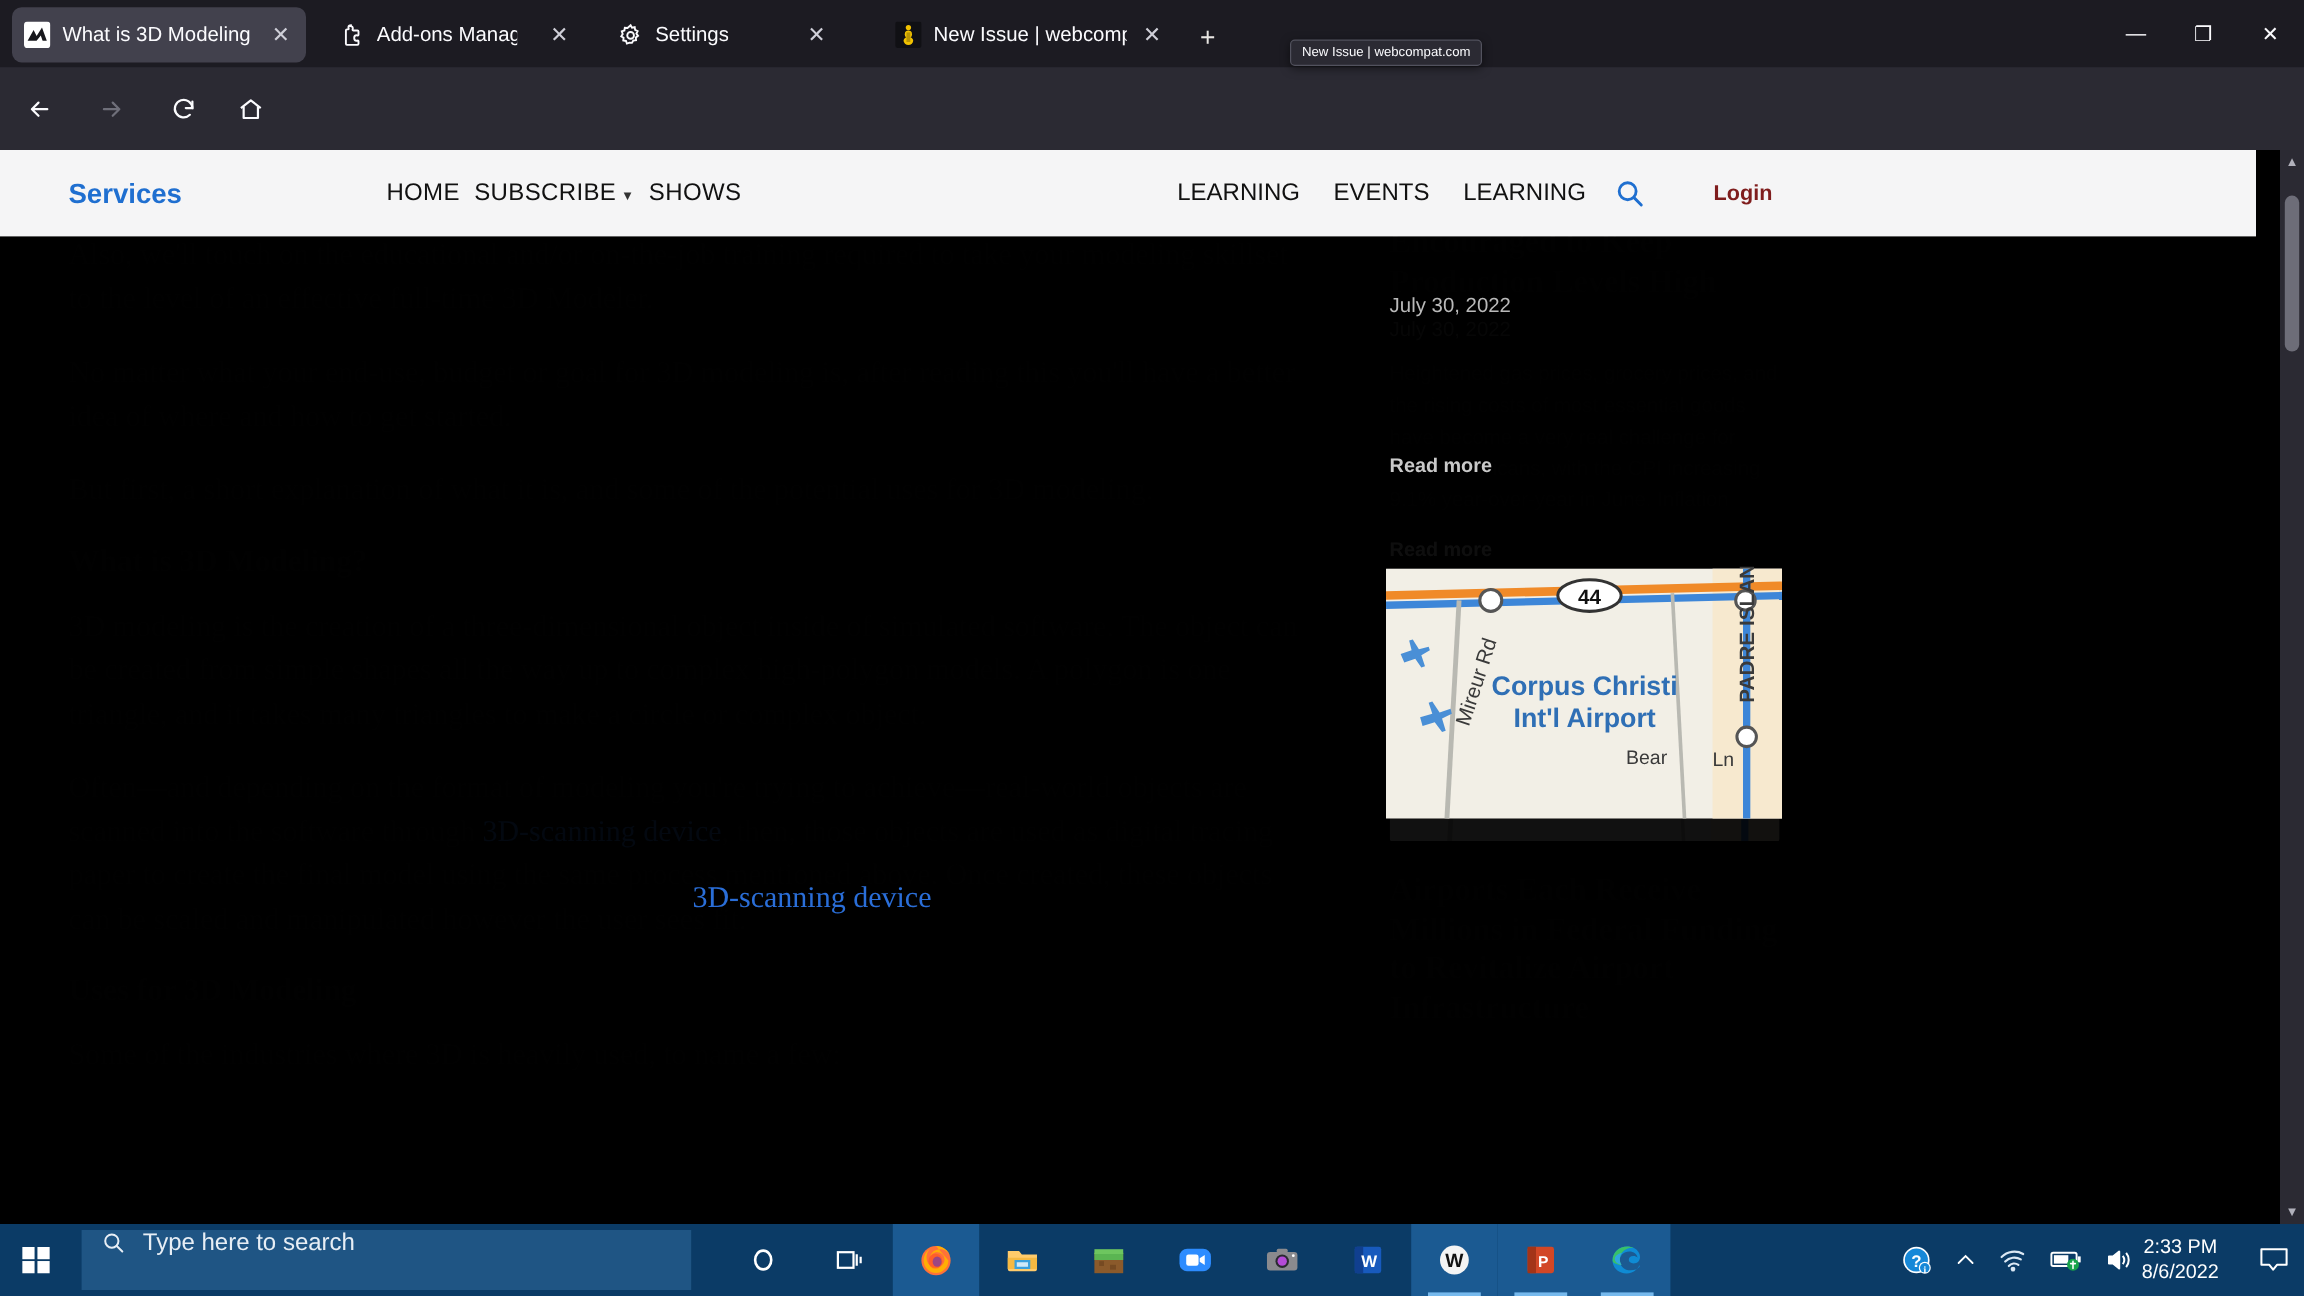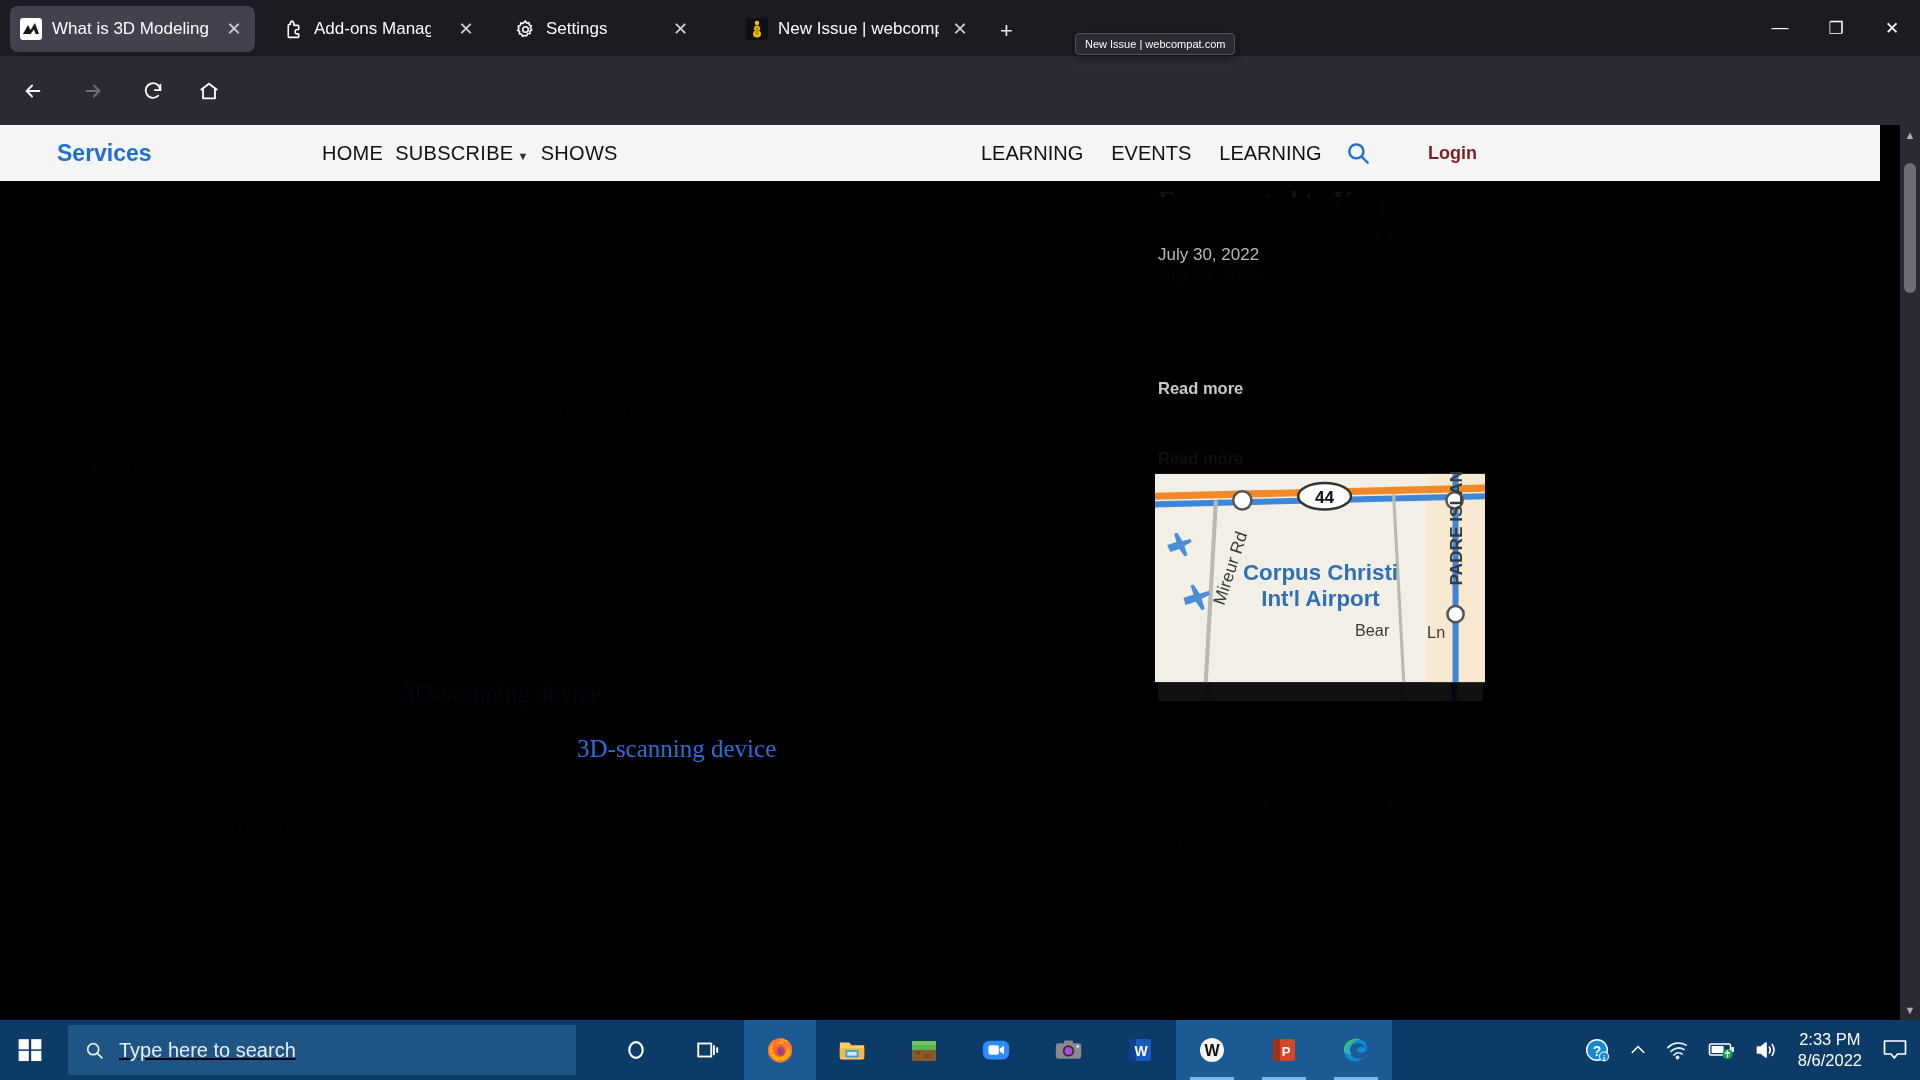--- a/index.html
+++ b/index.html
@@ -73,21 +73,21 @@
   .badge { position:absolute; top:3px; right:2px; background:#0060df; color:#fff;
     border-radius:8px; font-size:11px; line-height:13px; padding:0 3px; min-width:13px; text-align:center; }
 
   
   .viewport { position:absolute; left:0; top:125px; width:1900px; height:895px; background:#000; overflow:hidden; }
   .vscroll { position:absolute; right:0; top:125px; width:20px; height:895px; background:#2b2a33; }
   .vscroll .track-up, .vscroll .track-dn { height:20px; display:flex; align-items:center; justify-content:center; color:#b1b1bb; font-size:11px;}
   .vscroll .thumb { position:absolute; left:4px; top:38px; width:12px; height:130px; background:#6d6d78; border-radius:6px; }
 
   
-  .site-header { position:absolute; left:0; top:0; width:1880px; height:56px; background:#f5f5f6;
+  .site-header { position:absolute; left:0; top:0; width:1880px; height:72px; background:#f5f5f6;
     display:flex; align-items:center; z-index:10; }
   .svc { position:absolute; left:57px; color:#1f6fd0; font-size:23px; font-weight:bold; }
   .mainnav { position:absolute; left:322px; display:flex; align-items:center; gap:12px;
     font-size:20px; color:#111; letter-spacing:.3px; }
   .mainnav .caret { font-size:11px; color:#333; margin-left:4px; }
   .logo { position:absolute; left:640px; display:flex; align-items:center; gap:9px; }
   .logo .mark { font-size:0; }
   .logo .txt { font-size:33px; letter-spacing:-.5px; color:#111; }
   .logo .txt b { font-weight:bold; }
   .logo .txt span { font-weight:normal; }
@@ -108,28 +108,28 @@
     line-height:1.22; color:#131313; }
   .sb-date { font-size:17px; color:#5a5a5a; margin:14px 0 14px 0; }
   .sb-ex { font-size:17px; line-height:1.55; color:#1a1a1a; }
   .sb-read { font-size:16.5px; color:#c9c9c9; font-weight:bold; margin-top:18px; display:inline-block; }
   .sb-img { width:325px; height:205px; margin-top:28px; border-radius:2px; overflow:hidden; position:relative; }
 
   
   .taskbar { position:absolute; left:0; bottom:0; width:1920px; height:60px; background:#0b3b66; }
   .tb-start { position:absolute; left:0; top:0; width:60px; height:60px; display:flex; align-items:center; justify-content:center; }
   .tb-search { position:absolute; left:68px; top:5px; width:508px; height:50px;
-    background:#1f5584; display:flex; align-items:center; gap:14px; padding:0 16px;text-decoration:underline; }
+    background:#1f5584; display:flex; align-items:flex-start; gap:14px; padding:0 16px; }
   .tb-search .ph { color:#e7eef5; font-size:20px; }
   .tb-apps { position:absolute; left:600px; top:0; height:60px; display:flex; align-items:center; }
   .tb-app { width:72px; height:60px; display:flex; align-items:center; justify-content:center; position:relative; }
   .tb-app.active { background:#1b5a92; }
   .tb-app .under { position:absolute; bottom:0; left:14px; width:44px; height:3px; background:#76b9ed; }
   .tb-tray { position:absolute; right:142px; top:0; height:60px; display:flex; align-items:center; gap:18px; }
-  .tb-clock { position:absolute; right:58px; top:9px; text-align:center; color:#fff; font-size:16.5px; line-height:21px; }
+  .tb-clock { position:absolute; right:71px; top:9px; text-align:center; color:#fff; font-size:16.5px; line-height:21px; }
   .tb-notify { position:absolute; right:12px; top:18px; }
   svg { display:block; }
 </style>
 </head>
 <body>
 
 <div id="root">
 
   <div class="fx-chrome">
 

